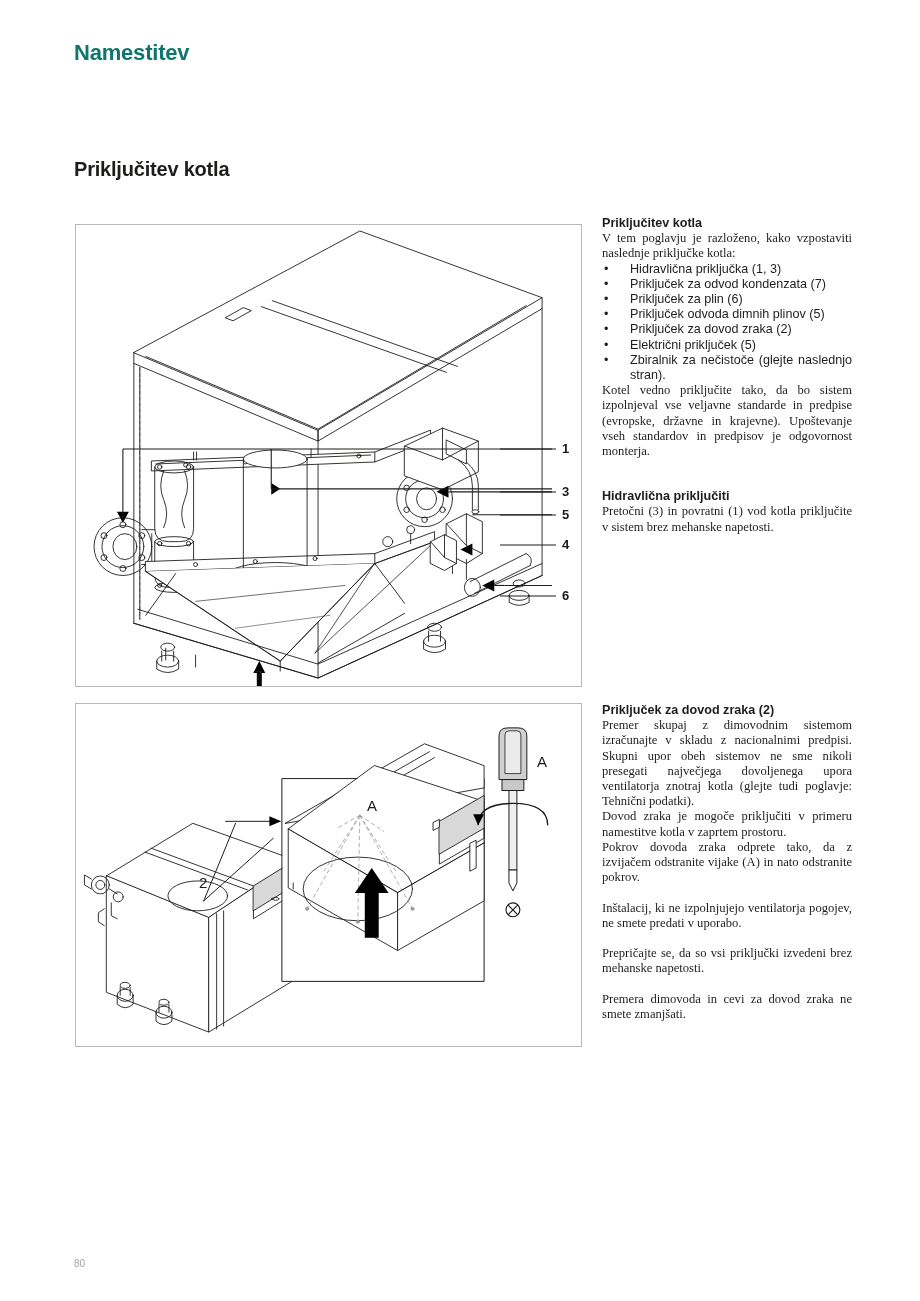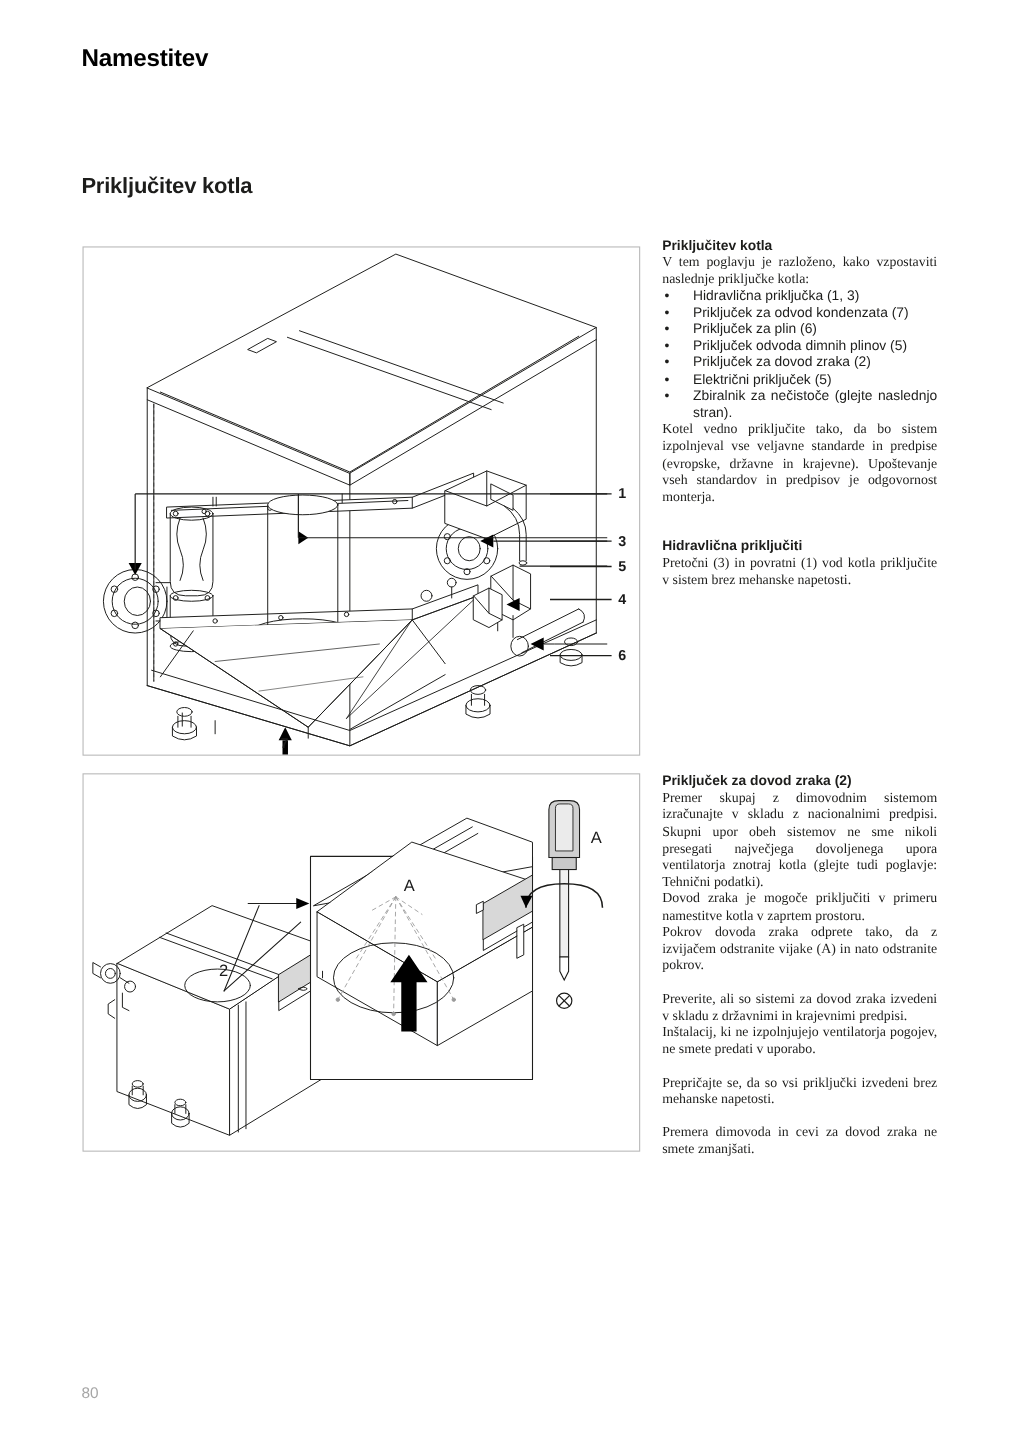--- a/index.html
+++ b/index.html
@@ -6,21 +6,21 @@
   body{
     width:920px;height:1301px;background:#ffffff;
     font-family:"Liberation Sans", sans-serif;
     color:#1a1a1a;position:relative;overflow:hidden;
   }
   .page{position:absolute;inset:0;}
 
   
   .chapter-title{
     position:absolute;left:74px;top:40px;
-    font-size:22px;font-weight:bold;letter-spacing:-0.2px;color:#000000;
+    font-size:22px;font-weight:bold;letter-spacing:-0.2px;color:#0f766e;
   }
   .section-title{
     position:absolute;left:74px;top:158px;
     font-size:20px;font-weight:bold;letter-spacing:-0.2px;color:#1d1d1b;
   }
 
   
   .figure-frame{
     position:absolute;border:1px solid #b9b9b9;background:#fff;box-sizing:border-box;
   }
@@ -42,21 +42,21 @@
   ul.bullets{list-style:none;margin:0;padding:0;}
   ul.bullets li{
     position:relative;padding-left:28px;margin:0;
     text-align:justify;
   }
   ul.bullets li .dot{
     position:absolute;left:2px;top:0;
   }
   .page-number{
     position:absolute;left:74px;top:1258px;
-    font-size:14px;color:#a6a6a6;
+    font-size:10px;color:#a6a6a6;
   }
 </style>
 </head>
 <body>
 
 <div class="page">
 
   <div class="chapter-title">Namestitev</div>
 
   <div class="section-title">Priključitev kotla</div>
@@ -451,21 +451,20 @@
     <div class="sub-head">Hidravlična priključiti</div>
     <p class="para">Pretočni (3) in povratni (1) vod kotla priključite v sistem brez mehanske napetosti.</p>
   </div>
 
   <div class="text-col" id="col-b">
     <div class="sub-head">Priključek za dovod zraka (2)</div>
     <p class="para">Premer skupaj z dimovodnim sistemom izračunajte v skladu z nacionalnimi predpisi. Skupni upor obeh sistemov ne sme nikoli presegati največjega dovoljenega upora ventilatorja znotraj kotla (glejte tudi poglavje: Tehnični podatki).</p>
     <p class="para">Dovod zraka je mogoče priključiti v primeru namestitve kotla v zaprtem prostoru.</p>
     <p class="para">Pokrov dovoda zraka odprete tako, da z izvijačem odstranite vijake (A) in nato odstranite pokrov.</p>
     <div class="gap"></div>
-    <p class="para">Preverite, ali so sistemi za dovod zraka izvedeni v skladu z državnimi in krajevnimi predpisi.</p>
     <p class="para">Inštalacij, ki ne izpolnjujejo ventilatorja pogojev, ne smete predati v uporabo.</p>
     <div class="gap"></div>
     <p class="para">Prepričajte se, da so vsi priključki izvedeni brez mehanske napetosti.</p>
     <div class="gap"></div>
     <p class="para">Premera dimovoda in cevi za dovod zraka ne smete zmanjšati.</p>
   </div>
 
   <div class="page-number">80</div>
 
 </div>

